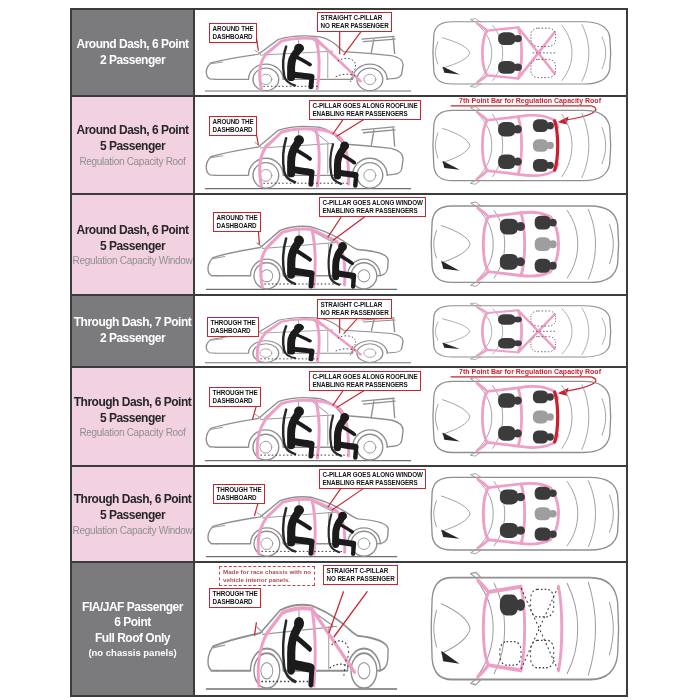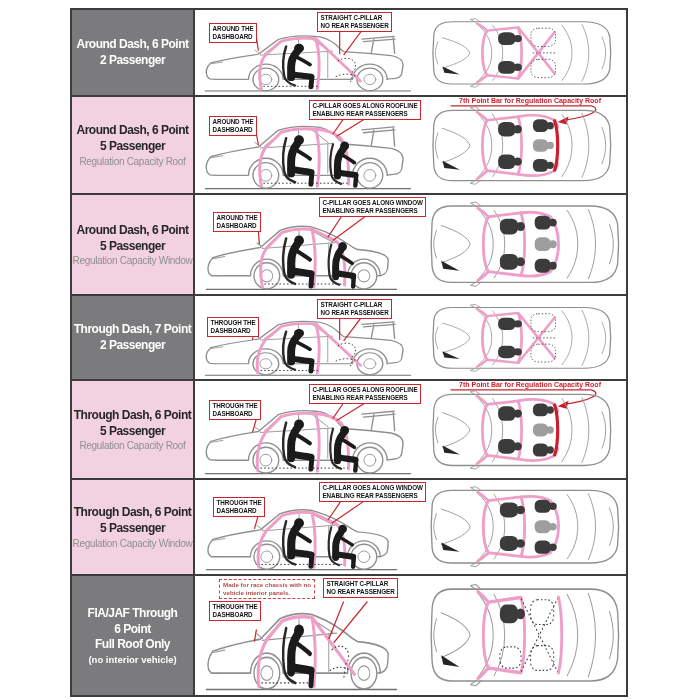--- a/index.html
+++ b/index.html
@@ -246,21 +246,21 @@
           <use href="#g-pax-top" transform="translate(121,66) scale(0.88)" fill="#3b3b3b"></use>
         </g>
       </svg>
       <div class="ann" style="left:18px;top:17px">AROUND THE
 DASHBOARD</div>
       <div class="ann" style="left:124px;top:2px">C-PILLAR GOES ALONG WINDOW
 ENABLING REAR PASSENGERS</div>
     </div>
   </div>
 
-  <div class="row" style="height:85px">
+  <div class="row" style="height:72px">
     <div class="label gray">
       <div class="l1">Through Dash, 7 Point</div>
       <div class="l1">2 Passenger</div>
     </div>
     <div class="diagram">
       <svg class="dia" viewBox="0 0 435 98" preserveAspectRatio="none">
         <g transform="translate(8,3)">
           <use href="#g-sedan-side"></use>
           <use href="#g-cage-sedan-through"></use>
           <path class="cage" d="M114 30 L159 79"></path>
@@ -353,24 +353,24 @@
       </svg>
       <div class="ann" style="left:18px;top:17px">THROUGH THE
 DASHBOARD</div>
       <div class="ann" style="left:124px;top:2px">C-PILLAR GOES ALONG WINDOW
 ENABLING REAR PASSENGERS</div>
     </div>
   </div>
 
   <div class="row" style="flex:1">
     <div class="label gray">
-      <div class="l1">FIA/JAF Through</div>
+      <div class="l1">FIA/JAF Passenger</div>
       <div class="l1">6 Point</div>
       <div class="l1">Full Roof Only</div>
-      <div class="sub">(no interior vehicle)</div>
+      <div class="sub">(no chassis panels)</div>
     </div>
     <div class="diagram">
       <svg class="dia" viewBox="0 0 435 98" preserveAspectRatio="none">
         <g transform="translate(8,3)">
           <use href="#g-hatch-side"></use>
           <use href="#g-cage-hatch-through"></use>
           <path class="cage" d="M110 31 L153 78"></path>
           <path class="dot" d="M59 85 H112"></path>
           <use href="#g-pax-side" transform="translate(97,42)"></use>
           <use href="#g-seat-dot-side" transform="translate(128,56) scale(0.95)"></use>

